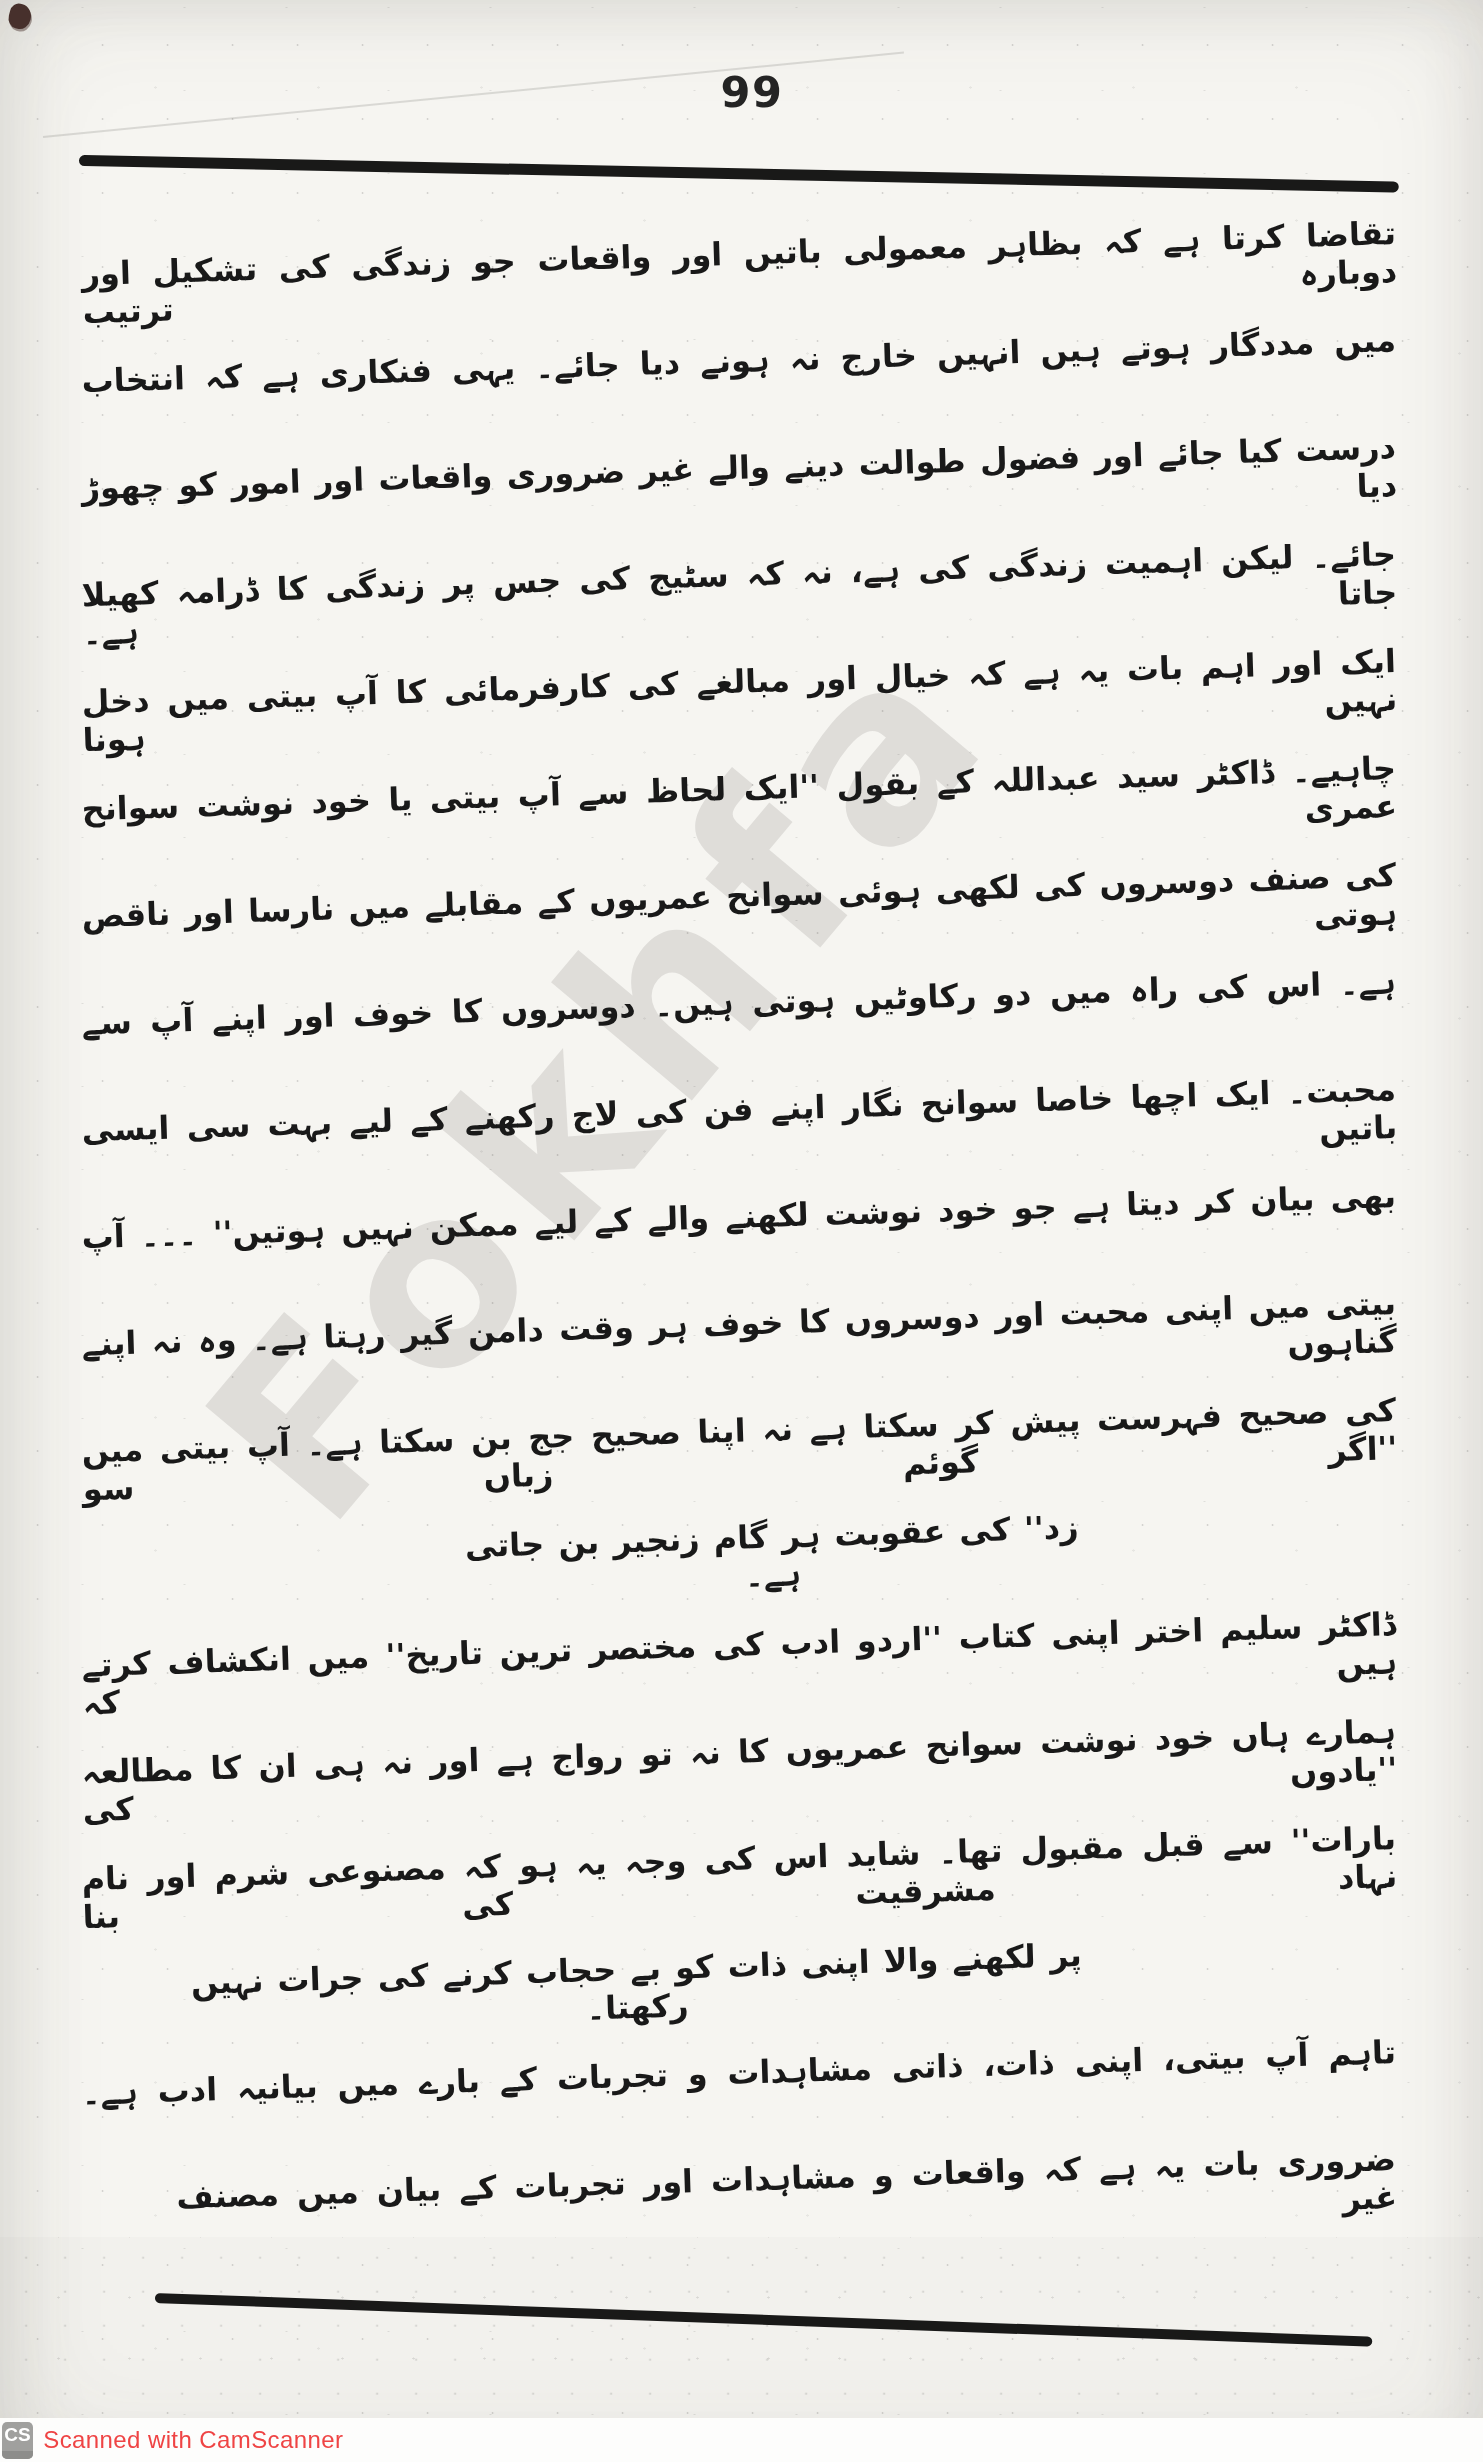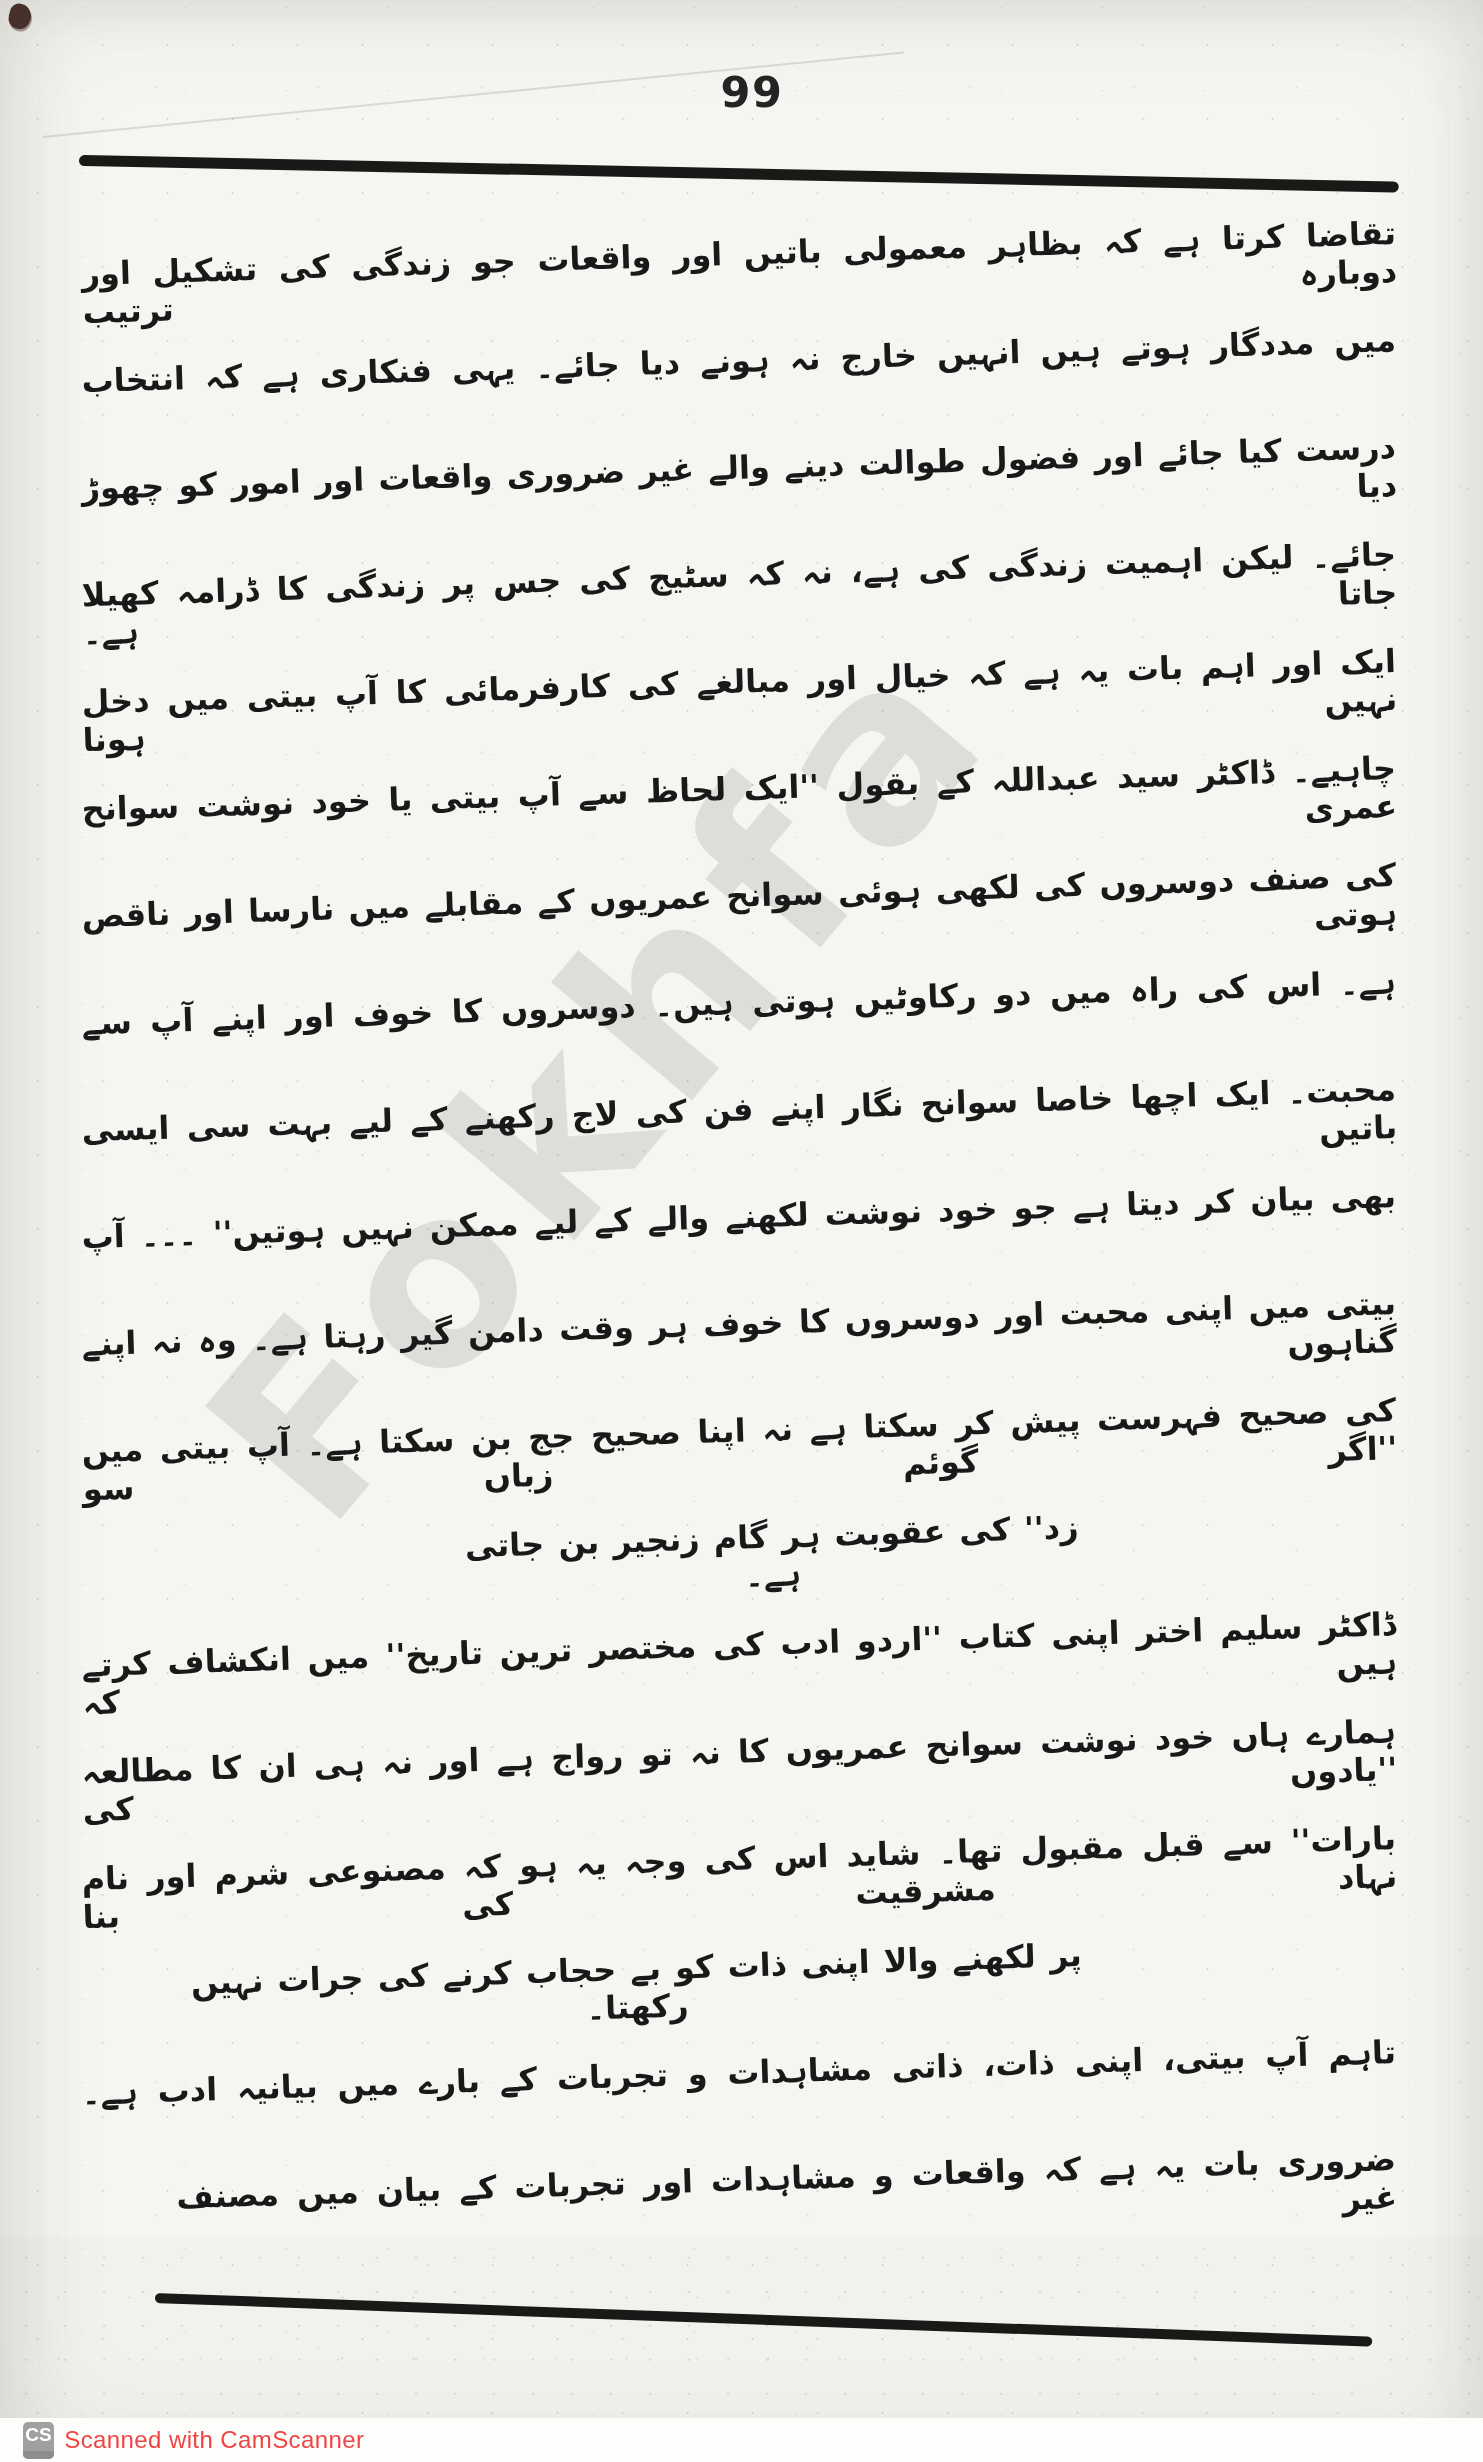--- a/index.html
+++ b/index.html
@@ -72,21 +72,21 @@
       rgba(40,38,34,.02);
     background-size:39px 34px,71px 61px;
     background-position:6.6px 3.7px,23px 30px;
   }
   .footer{
     position:absolute;left:0;right:0;bottom:0;height:44px;z-index:10;
     background:#fdfdfc;display:flex;align-items:center;
     font-family:"Liberation Sans",sans-serif;
   }
   .cslogo{
-    position:relative;width:31px;height:37px;margin-left:23px;
+    position:relative;width:31px;height:37px;margin-left:2px;
     background:#a0a09e;border-radius:5.1px;overflow:hidden;flex:0 0 auto;
   }
   .cslogo span{
     position:absolute;left:0;right:0;top:2.2px;text-align:center;
     color:#ffffff;font-size:19px;font-weight:bold;letter-spacing:0px;
   }
   .cslip{position:absolute;left:0;right:0;bottom:0;height:8px;background:#8d8d8b;}
   .ftext{margin-left:10.3px;font-size:24px;color:#ef4444;letter-spacing:0.4px;}
 </style>
 </head>

